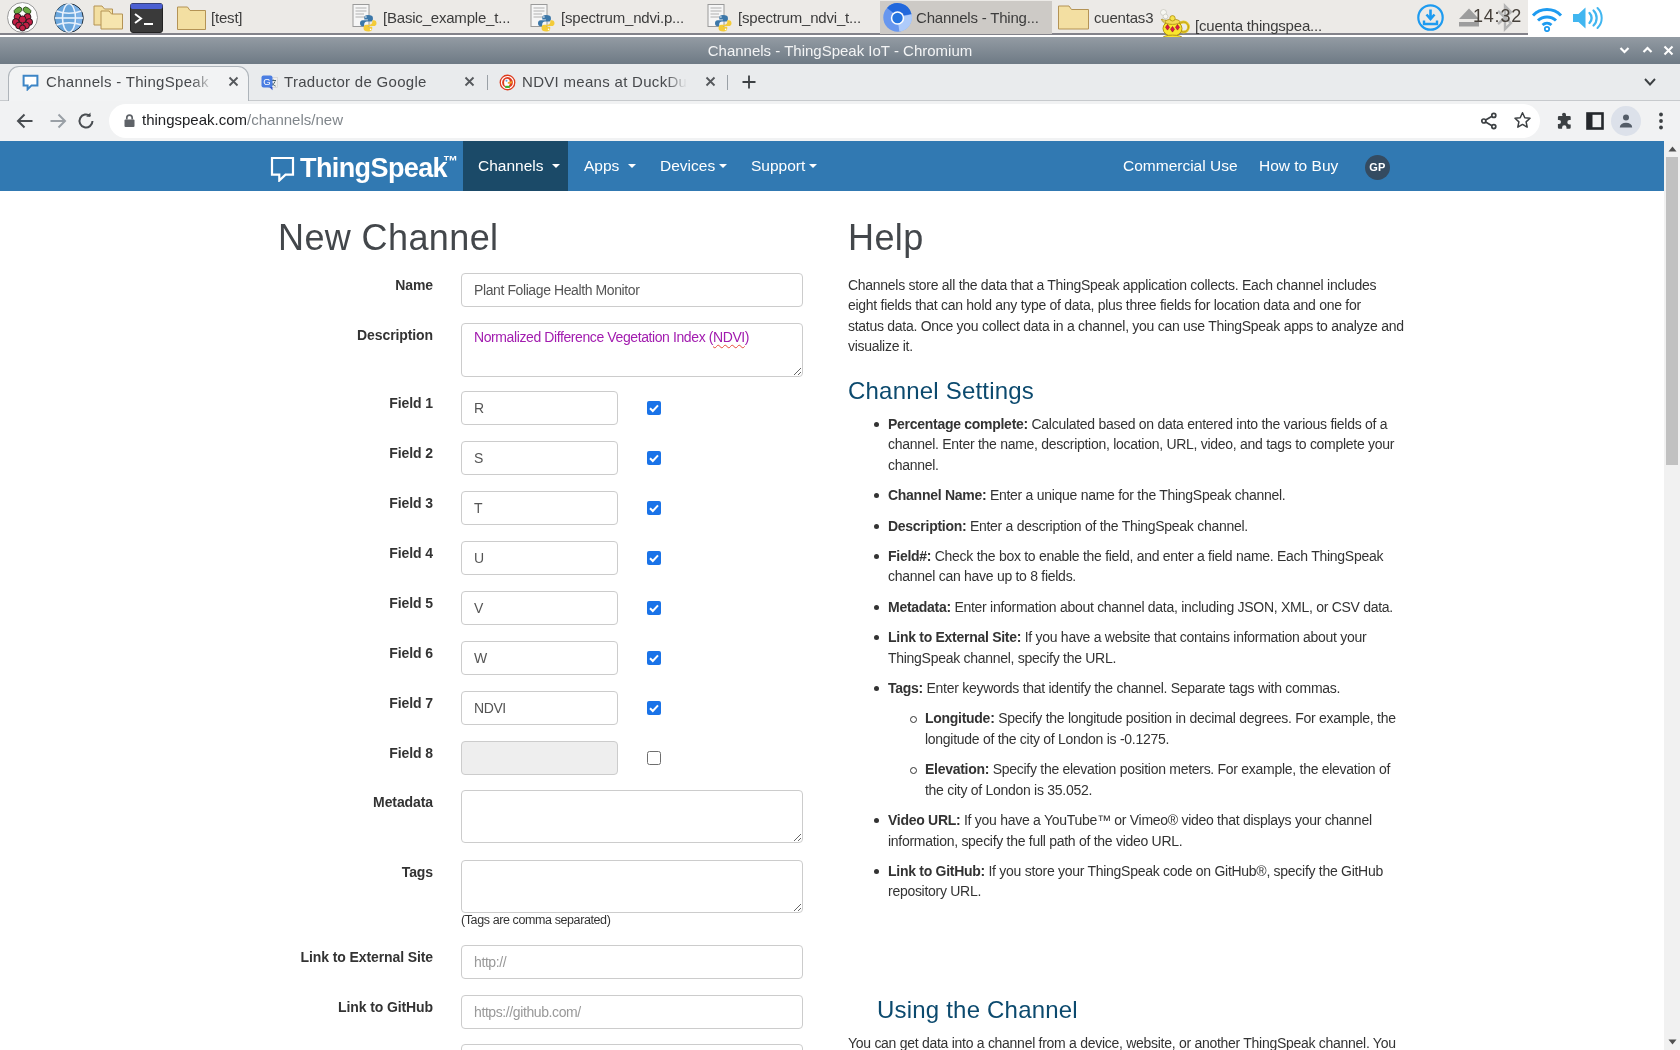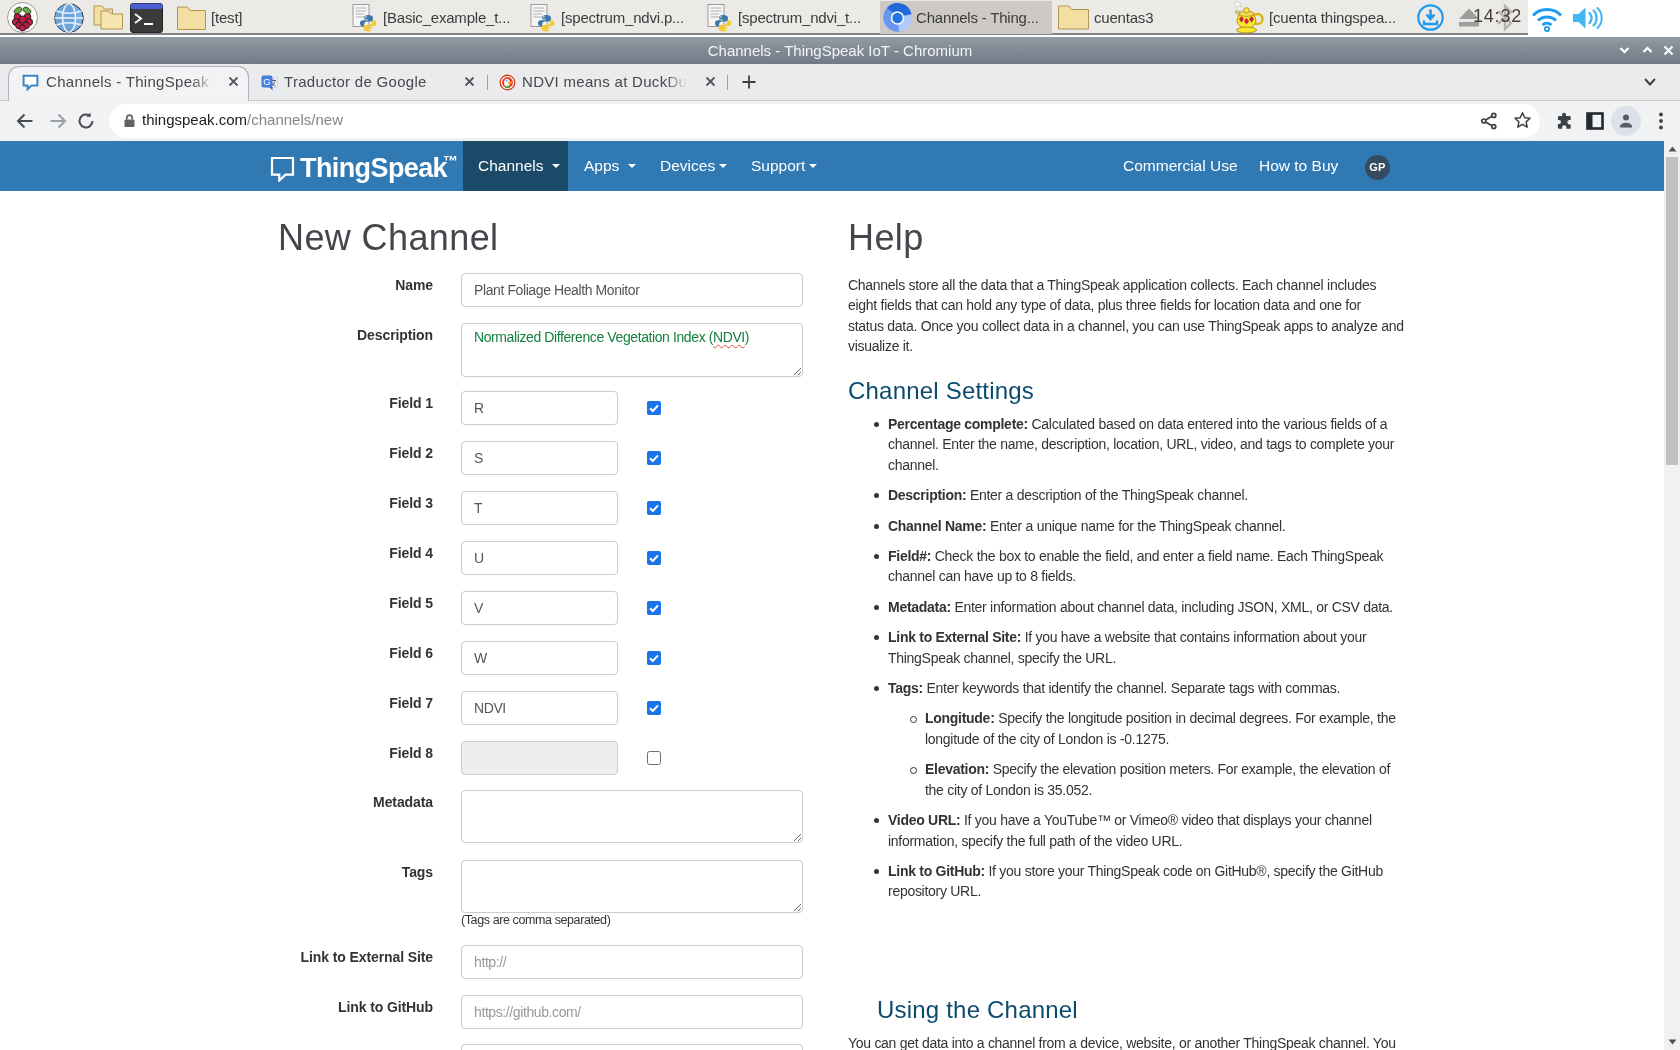--- a/index.html
+++ b/index.html
@@ -180,21 +180,21 @@
       <circle cx="14.5" cy="15" r="5.2" fill="#2574e0"></circle>
     </svg>
     <span class="txt">Channels - Thing...</span>
   </div>
   <div class="tbtn" style="left:1057px;">
     <svg width="33" height="27" viewBox="0 0 33 27">
         <path d="M1.5 2 h10.5 l2.5 3.5 h17 v19.5 h-30 z" fill="#f3dfa2" stroke="#b49355" stroke-width="1"></path>
       </svg>
     <span class="txt">cuentas3</span>
   </div>
-  <div class="tbtn" style="left:1230px;">
+  <div class="tbtn" style="left:1156px;margin-top:8px;">
     <svg width="35" height="33" viewBox="0 0 35 33">
       <g fill="#f7f7f2" stroke="#c4c4bc" stroke-width="0.7">
         <circle cx="7.5" cy="3.5" r="3"></circle>
           <circle cx="9.5" cy="7.5" r="2.4"></circle>
           <circle cx="7.5" cy="11" r="2"></circle>
       </g>
       <path d="M5.5 11 c2 2 4 3.5 5.5 6 l3-3 c-2-2-4.5-3-8.5-3.5 z" fill="#f6e67a" stroke="#ab8b10" stroke-width="0.8"></path>
       <circle cx="27.5" cy="18" r="5" fill="none" stroke="#e8cc2e" stroke-width="2.8"></circle>
       <circle cx="27.5" cy="18" r="5" fill="none" stroke="#ab8b10" stroke-width="0.7"></circle>
       <ellipse cx="16.5" cy="19.5" rx="9.5" ry="7.8" fill="#f9e62e" stroke="#ab8b10" stroke-width="0.9"></ellipse>
@@ -363,21 +363,21 @@
     <div class="navitem" style="left:751px;">Support<span class="caret"></span></div>
     <div class="navitem" style="left:1123px;">Commercial Use</div>
     <div class="navitem" style="left:1259px;">How to Buy</div>
   </div>
   <div id="content">
     <h1 class="pgh" style="left:278px; top:76px;">New Channel</h1>
     <div class="lbl" style="top:134px;">Name</div>
     <input class="inp w-l" style="top: 132px;" value="Plant Foliage Health Monitor">
     <div class="lbl" style="top:184px;">Description</div>
     <textarea class="inp w-l" style="top: 182px; height: 54px;"></textarea>
-    <div class="note" style="left:474px; top:188px; color:#15803d; letter-spacing:-0.4px;">Normalized Difference Vegetation Index (<span style="text-decoration:underline wavy #e74c3c 1px; text-underline-offset:2px;">NDVI</span>)</div>
+    <div class="note" style="left:474px; top:188px; color:#a21caf; letter-spacing:-0.4px;">Normalized Difference Vegetation Index (<span style="text-decoration:underline wavy #e74c3c 1px; text-underline-offset:2px;">NDVI</span>)</div>
     <div class="lbl" style="top:252px;">Field 1</div>
     <input class="inp w-s" style="top: 250px;" value="R">
     <div class="cb on" style="top:260px;"><svg width="14" height="14" viewBox="0 0 14 14">
           <path d="M3 7.2 L5.8 10 L11 4.4" stroke="#fff" stroke-width="2" fill="none"></path>
         </svg></div>
     <div class="lbl" style="top:302px;">Field 2</div>
     <input class="inp w-s" style="top: 300px;" value="S">
     <div class="cb on" style="top:310px;"><svg width="14" height="14" viewBox="0 0 14 14">
           <path d="M3 7.2 L5.8 10 L11 4.4" stroke="#fff" stroke-width="2" fill="none"></path>
         </svg></div>
@@ -418,22 +418,22 @@
     <input class="inp w-l" style="top: 804px;" placeholder="http://">
     <div class="lbl" style="top:856px;">Link to GitHub</div>
     <input class="inp w-l" style="top: 854px;" placeholder="https://github.com/">
     <input class="inp w-l" style="top: 903px;">
 
     <h1 class="pgh" style="left:848px; top:76px;">Help</h1>
     <div class="helptext" style="left:848px; top:134px;">Channels store all the data that a ThingSpeak application collects. Each channel includes<br>eight fields that can hold any type of data, plus three fields for location data and one for<br>status data. Once you collect data in a channel, you can use ThingSpeak apps to analyze and<br>visualize it.</div>
     <h3 class="pgh" style="left:848px; top:236px;">Channel Settings</h3>
     <div class="helptext" style="left:848px; top:273px; width:620px;">
       <div class="hli"><b>Percentage complete:</b> Calculated based on data entered into the various fields of a<br>channel. Enter the name, description, location, URL, video, and tags to complete your<br>channel.</div>
+      <div class="hli"><b>Channel Name:</b> Enter a unique name for the ThingSpeak channel.</div>
       <div class="hli"><b>Description:</b> Enter a description of the ThingSpeak channel.</div>
-      <div class="hli"><b>Channel Name:</b> Enter a unique name for the ThingSpeak channel.</div>
       <div class="hli"><b>Field#:</b> Check the box to enable the field, and enter a field name. Each ThingSpeak<br>channel can have up to 8 fields.</div>
       <div class="hli"><b>Metadata:</b> Enter information about channel data, including JSON, XML, or CSV data.</div>
       <div class="hli"><b>Link to External Site:</b> If you have a website that contains information about your<br>ThingSpeak channel, specify the URL.</div>
       <div class="hli"><b>Tags:</b> Enter keywords that identify the channel. Separate tags with commas.</div>
       <div class="hlisub"><b>Longitude:</b> Specify the longitude position in decimal degrees. For example, the<br>longitude of the city of London is -0.1275.</div>
       <div class="hlisub"><b>Elevation:</b> Specify the elevation position meters. For example, the elevation of<br>the city of London is 35.052.</div>
       <div class="hli"><b>Video URL:</b> If you have a YouTube™ or Vimeo® video that displays your channel<br>information, specify the full path of the video URL.</div>
       <div class="hli"><b>Link to GitHub:</b> If you store your ThingSpeak code on GitHub®, specify the GitHub<br>repository URL.</div>
     </div>
     <h3 class="pgh" style="left:848px; top:855px;margin-left:29px;">Using the Channel</h3>

